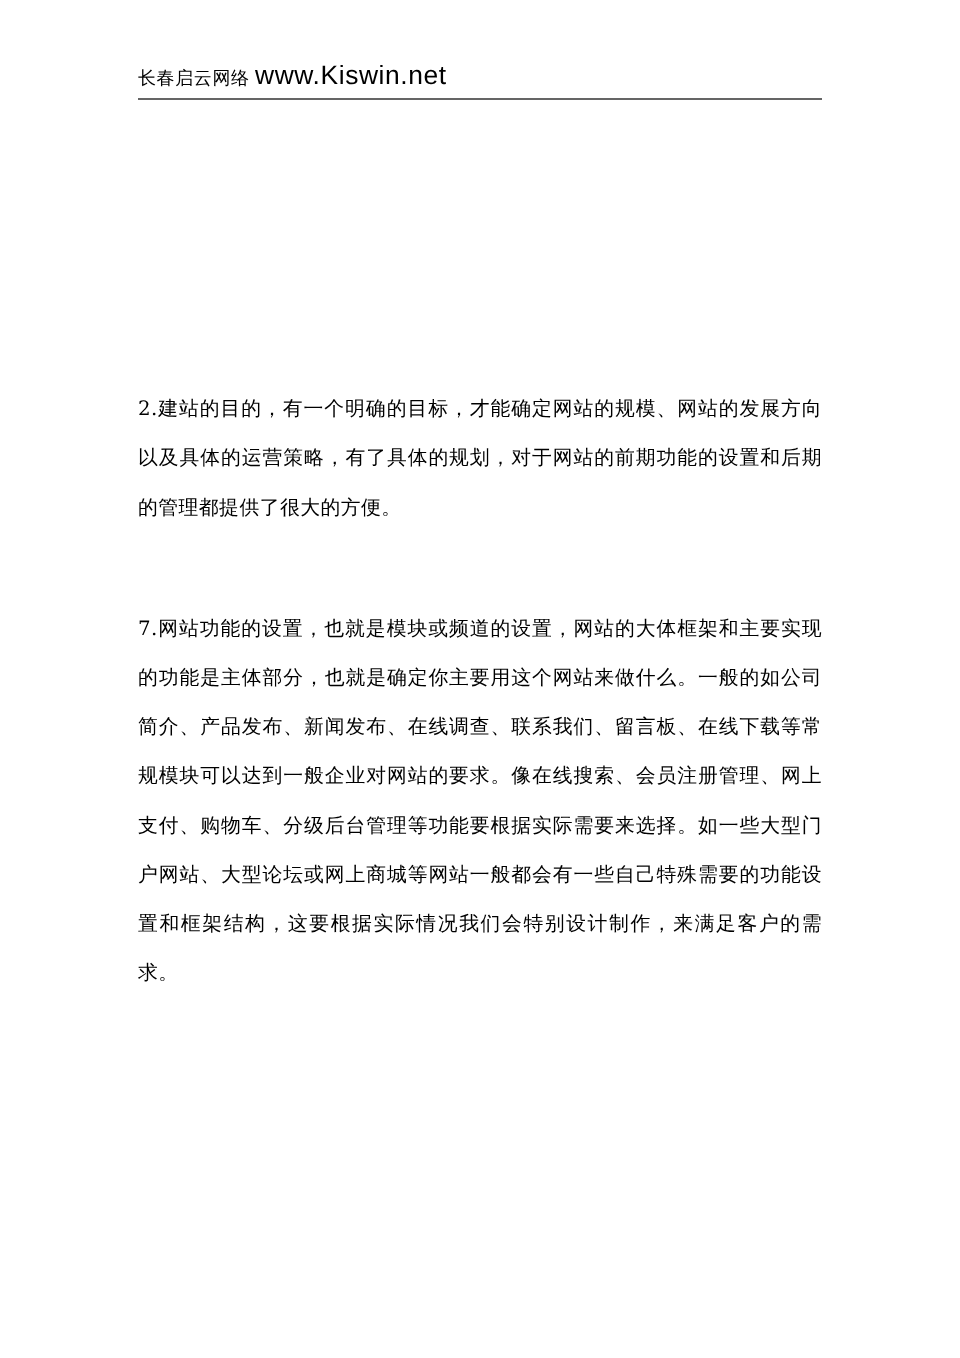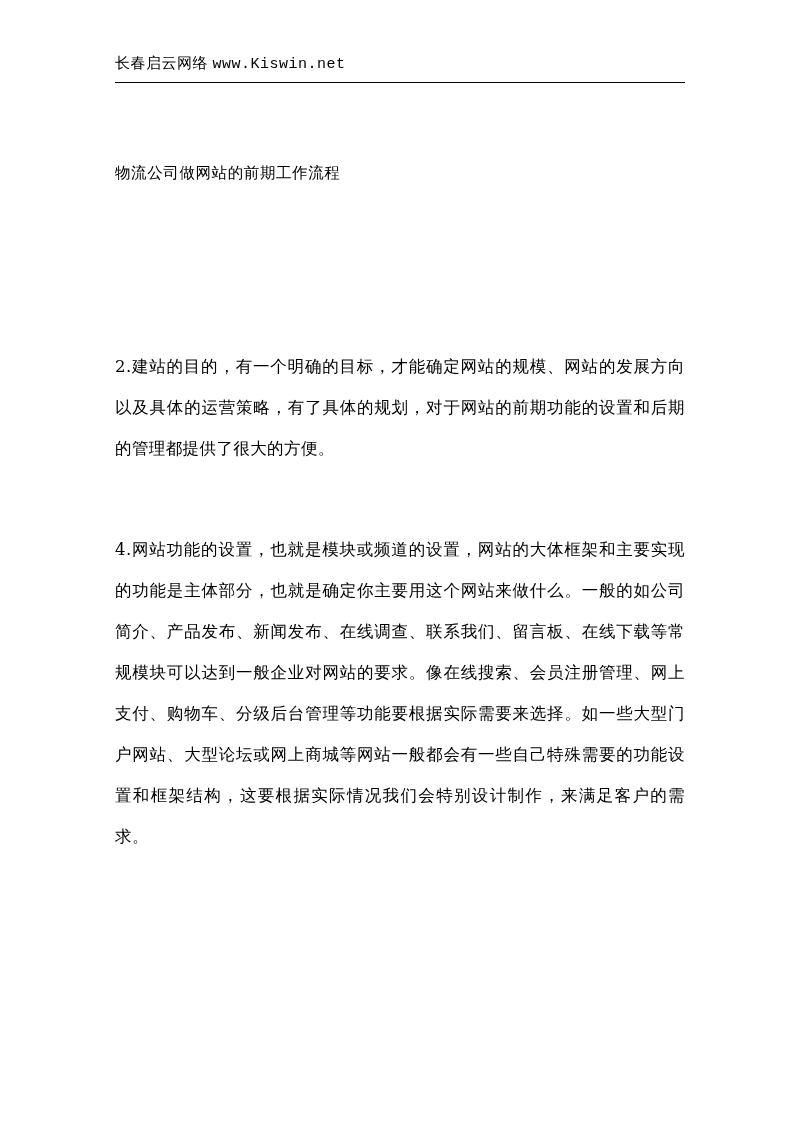--- a/index.html
+++ b/index.html
@@ -32,22 +32,22 @@
     line-height: 22px;
     letter-spacing: 0.5px;
     white-space: nowrap;
   }
   .header .header-cn {
     font-family: "DejaVu Sans", "Liberation Sans", sans-serif;
     font-size: 15px;
     text-align: center;
   }
   .header .header-url {
-    font-family: Liberation Mono, monospace;
-    font-size: 15px;
+    font-family: Liberation Sans, sans-serif;
+    font-size: 22px;
     margin-top: 47px;
   }
   .header-rule {
     position: absolute;
     left: 115px;
     top: 82px;
     width: 570px;
     height: 1px;
     background: #000000;
   }
@@ -81,20 +81,19 @@
 
 <div class="page">
 
   <div class="header">
     <span class="header-cn">长春启云网络</span>
     <span class="header-url">www.Kiswin.net</span>
   </div>
   <div class="header-rule"></div>
 
   <div class="content">
-    <div class="doc-title">物流公司做网站的前期工作流程</div>
     <div class="spacer-1"></div>
     <p class="para">2.建站的目的，有一个明确的目标，才能确定网站的规模、网站的发展方向以及具体的运营策略，有了具体的规划，对于网站的前期功能的设置和后期的管理都提供了很大的方便。</p>
     <div class="spacer-2"></div>
-    <p class="para">4.网站功能的设置，也就是模块或频道的设置，网站的大体框架和主要实现的功能是主体部分，也就是确定你主要用这个网站来做什么。一般的如公司简介、产品发布、新闻发布、在线调查、联系我们、留言板、在线下载等常规模块可以达到一般企业对网站的要求。像在线搜索、会员注册管理、网上支付、购物车、分级后台管理等功能要根据实际需要来选择。如一些大型门户网站、大型论坛或网上商城等网站一般都会有一些自己特殊需要的功能设置和框架结构，这要根据实际情况我们会特别设计制作，来满足客户的需求。</p>
+    <p class="para">7.网站功能的设置，也就是模块或频道的设置，网站的大体框架和主要实现的功能是主体部分，也就是确定你主要用这个网站来做什么。一般的如公司简介、产品发布、新闻发布、在线调查、联系我们、留言板、在线下载等常规模块可以达到一般企业对网站的要求。像在线搜索、会员注册管理、网上支付、购物车、分级后台管理等功能要根据实际需要来选择。如一些大型门户网站、大型论坛或网上商城等网站一般都会有一些自己特殊需要的功能设置和框架结构，这要根据实际情况我们会特别设计制作，来满足客户的需求。</p>
   </div>
 
 </div>
 
 </body></html>

